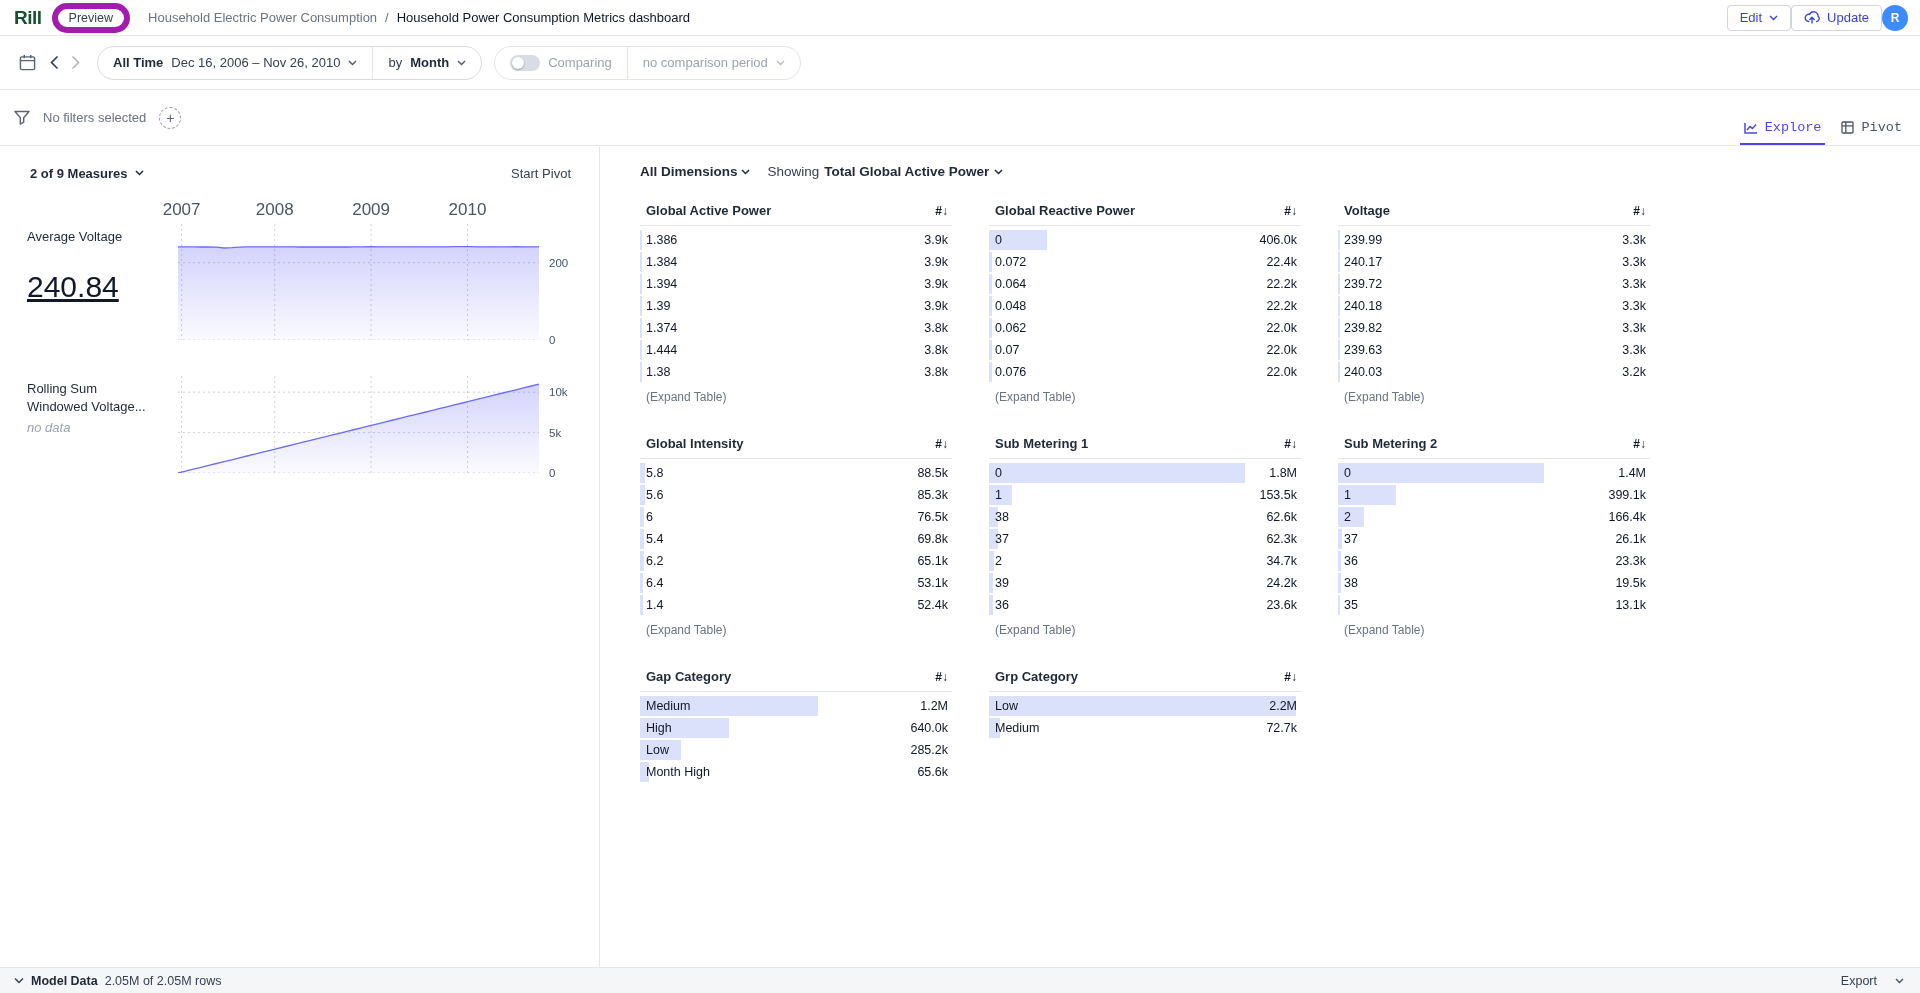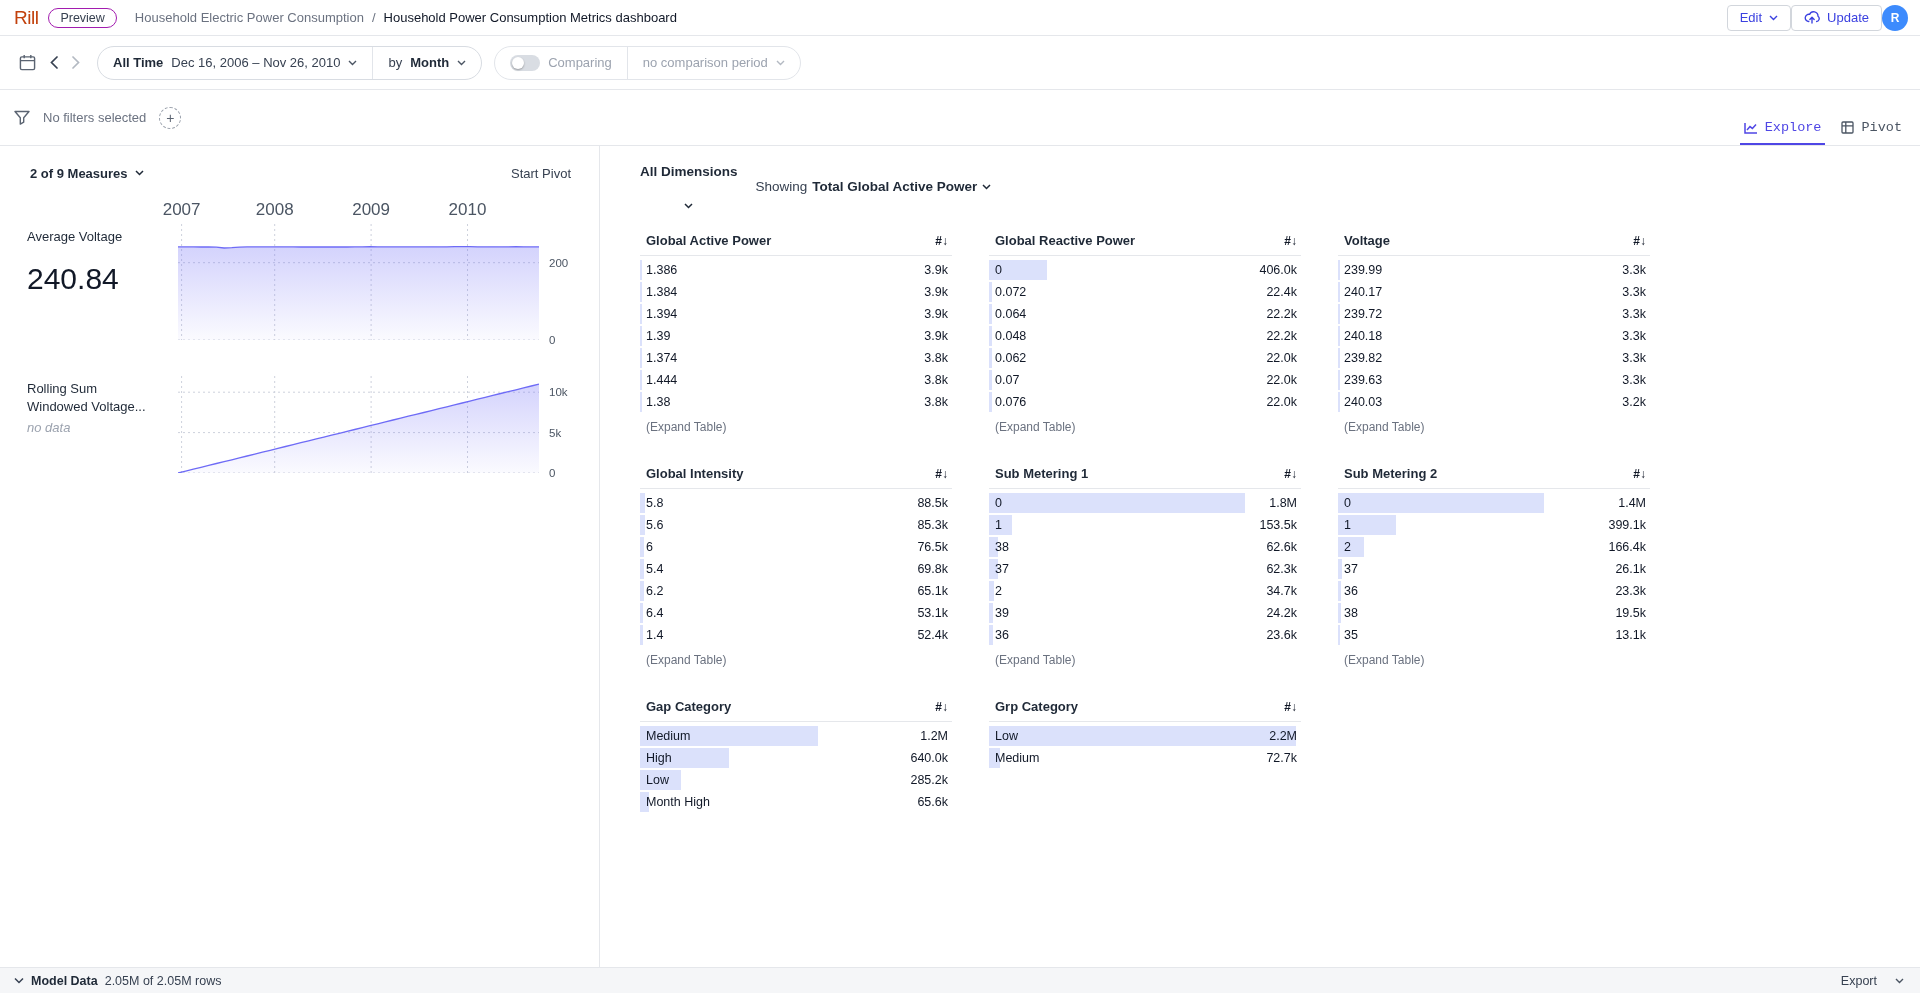--- a/index.html
+++ b/index.html
@@ -6,22 +6,22 @@
     --border:#e5e7eb; --text-dark:#1f2937; --text-mid:#374151; --text-gray:#6b7280;
     --text-faint:#9ca3af; --indigo:#4f46e5; --btn-blue:#3b41e0; --line:#6e6bf6; --bar:#dbe1fb;
   }
   *{box-sizing:border-box; margin:0; padding:0;}
   html,body{width:1920px; height:993px; overflow:hidden;}
   body{font-family:"Liberation Sans", sans-serif; background:#fff; color:var(--text-dark); display:flex; flex-direction:column;}
   svg{display:block;}
 
   
   .topbar{height:36px; flex:none; display:flex; align-items:center; gap:10px; padding:0 12px 0 14px; border-bottom:1px solid var(--border);}
-  .logo{font-size:19px; font-weight:400; color:#c2410c; letter-spacing:-.5px; cursor:pointer;}
-  .badge-preview{border:1px solid #a21caf; border-radius:999px; padding:2px 11px; font-size:12.5px; color:var(--text-mid);}
+  .logo{font-size:19px; font-weight:700; color:#14532d; letter-spacing:-.5px; cursor:pointer;}
+  .badge-preview{border:6px solid #a21caf; border-radius:999px; padding:2px 11px; font-size:12.5px; color:var(--text-mid);}
   .crumbs{display:flex; gap:8px; align-items:center; font-size:13px; margin-left:8px;}
   .crumb-parent{color:var(--text-gray); cursor:pointer;}
   .crumb-sep{color:var(--text-gray);}
   .crumb-current{color:#111827; font-weight:500;}
   .topbar-right{margin-left:auto; display:flex; align-items:center; gap:0;}
   .btn-outline{display:flex; align-items:center; gap:7px; border:1px solid #d2d6dc; border-radius:4px; height:26px; padding:0 12px; background:#fff; color:var(--btn-blue); font-size:13px; font-weight:500; cursor:pointer;}
   .avatar{width:26px; height:26px; border-radius:50%; background:#3d8bfd; color:#fff; font-size:12px; font-weight:700; display:flex; align-items:center; justify-content:center; cursor:pointer;}
 
   
   .timebar{height:54px; flex:none; display:flex; align-items:center; padding:0 14px; border-bottom:1px solid var(--border); gap:4px;}
@@ -47,29 +47,29 @@
   .content{flex:1; display:flex; min-height:0;}
   .measures{width:600px; flex:none; border-right:1px solid var(--border); padding-top:16px;}
   .m-header{display:flex; justify-content:space-between; align-items:center; padding:0 28px 0 30px; height:22px;}
   .m-title{display:flex; align-items:center; gap:7px; font-size:13px; font-weight:700; color:var(--text-dark); cursor:pointer;}
   .start-pivot{font-size:13px; color:var(--text-mid); cursor:pointer;}
   .years{position:relative; height:18px; margin:16px 0 6px 178px; width:361px; font-size:17px; color:#4b5563;}
   .years span{position:absolute; transform:translateX(-50%); white-space:nowrap;}
   .measure-row{display:flex; margin-bottom:36px;}
   .m-label{width:178px; flex:none; padding:4px 18px 0 27px;}
   .m-name{font-size:13px; line-height:1.4; color:var(--text-dark);}
-  .m-big{font-size:30px; color:#111827; margin-top:16px;}
+  .m-big{font-size:30px; color:#111827; margin-top:24px;text-decoration:underline;}
   .m-nodata{font-size:13px; font-style:italic; color:var(--text-faint); margin-top:4px;}
   .m-chart{position:relative; width:361px; flex:none;}
   .ytick{position:absolute; left:371px; font-size:11.5px; color:#4b5563; line-height:1;}
   .gl{stroke:#cdd1dc; stroke-width:1; stroke-dasharray:2 3;}
 
   .dims{flex:1; padding:18px 24px 0 40px; overflow:hidden;}
   .d-header{display:flex; align-items:center; gap:18px; font-size:13.5px;}
-  .d-all{display:flex; align-items:center; gap:24px; font-weight:700; color:var(--text-dark); cursor:pointer;flex-direction:column;}
+  .d-all{display:flex; align-items:center; gap:3px; font-weight:700; color:var(--text-dark); cursor:pointer;}
   .d-showing{color:var(--text-mid); display:flex; gap:5px; align-items:center; cursor:pointer;}
   .d-showing b{color:var(--text-dark);}
   .lb-grid{margin-top:24px; display:grid; grid-template-columns:repeat(3,312px); column-gap:37px; row-gap:32px; align-items:start;}
   .lb-head{display:flex; justify-content:space-between; align-items:center; padding:0 4px 7px 6px; border-bottom:1px solid var(--border); font-size:13px;}
   .lb-title{font-weight:700; color:var(--text-dark);}
   .lb-sort{font-weight:700; color:#111827; font-size:12px; cursor:pointer;}
   .lb-rows{padding-top:3px;}
   .lb-row{position:relative; height:22px; display:flex; align-items:center; justify-content:space-between; font-size:12.5px; color:#111827; padding:0 4px 0 6px; cursor:pointer;}
   .lb-bar{position:absolute; left:0; top:1px; bottom:1px; background:var(--bar);}
   .lb-row span{position:relative;}

